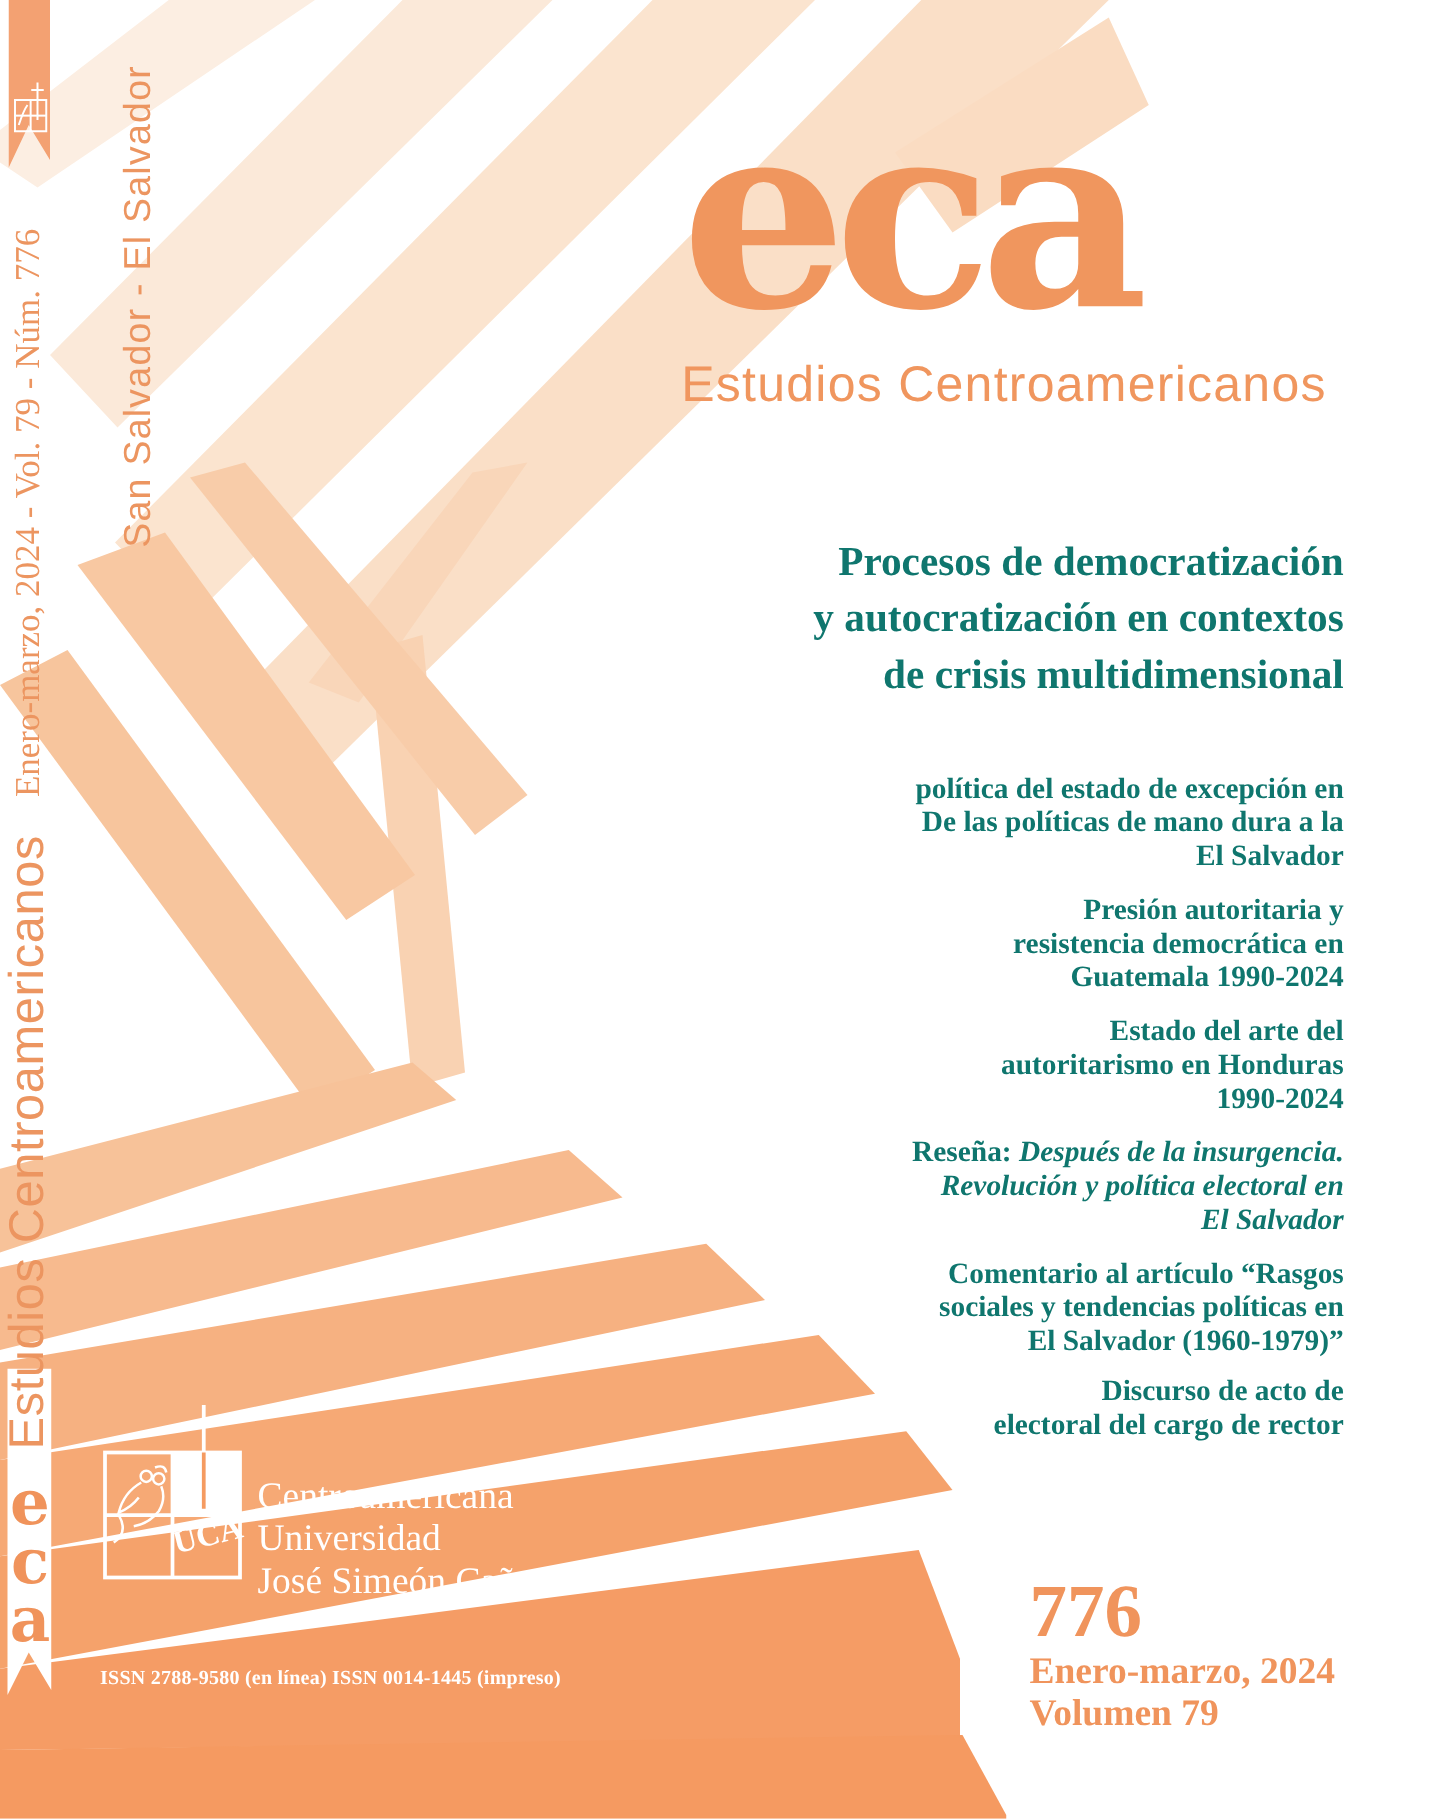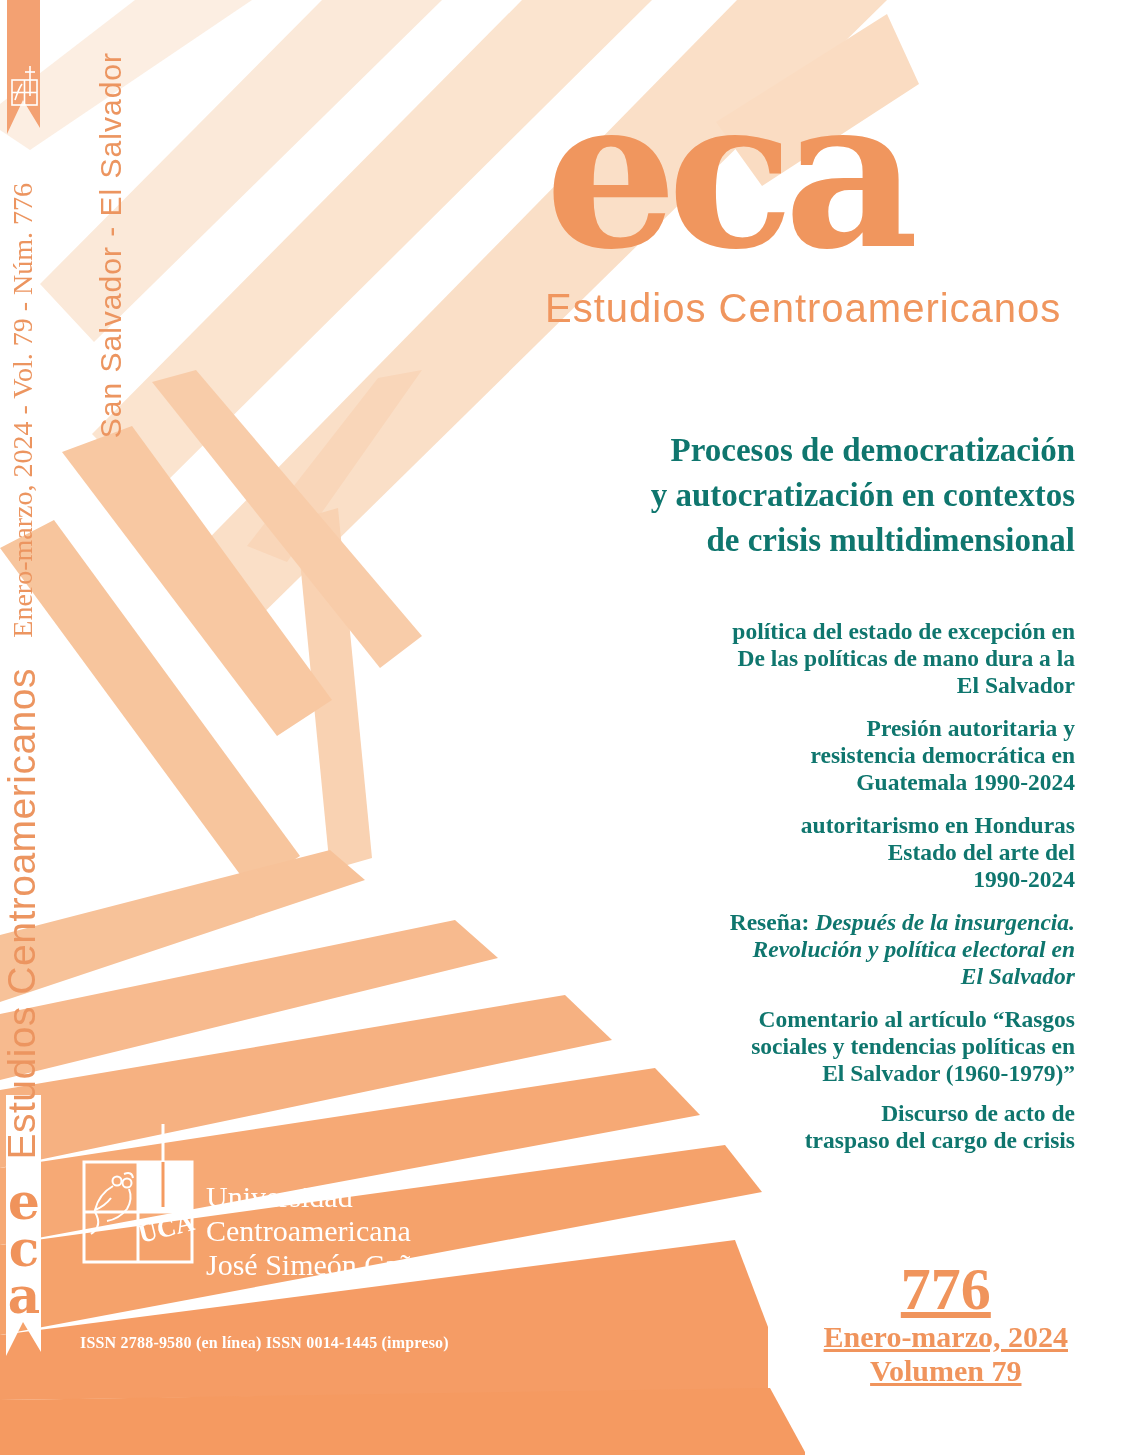--- a/index.html
+++ b/index.html
@@ -45,22 +45,22 @@
     font-size:33px;line-height:45px;font-weight:bold;
     font-family:"Liberation Serif",serif;
   }
   .article{font-size:23.5px;line-height:27px;font-weight:bold;margin-top:16px;}
   .article:first-of-type{margin-top:55px;}
   .article:last-of-type{margin-top:13px;}
   .article .it{font-style:italic;}
 
   
   #issue-block{
-    position:absolute;right:77px;top:1258px;text-align:center;z-index:2;
-    color:#F0945C;font-family:"Liberation Serif",serif;font-weight:bold;text-decoration:underline;
+    position:absolute;right:77px;top:1258px;text-align:left;z-index:2;
+    color:#F0945C;font-family:"Liberation Serif",serif;font-weight:bold;
   }
   #issue-number{font-size:60px;line-height:62px;}
   #issue-period{font-size:30px;line-height:34px;}
   #issue-volume{font-size:30px;line-height:34px;}
 
   
   #publisher-name{
     position:absolute;left:206px;top:1180px;z-index:3;color:#ffffff;
     font-family:"Liberation Serif",serif;font-size:30px;line-height:34px;
   }
@@ -160,45 +160,45 @@
         <div><span>política del estado de excepción en</span></div>
         <div><span>De las políticas de mano dura a la</span></div>
         <div><span>El Salvador</span></div>
       </div>
       <div class="article">
         <div><span>Presión autoritaria y</span></div>
         <div><span>resistencia democrática en</span></div>
         <div><span>Guatemala 1990-2024</span></div>
       </div>
       <div class="article">
+        <div><span>Estado del arte del</span></div>
         <div><span>autoritarismo en Honduras</span></div>
-        <div><span>Estado del arte del</span></div>
         <div><span>1990-2024</span></div>
       </div>
       <div class="article">
         <div><span>Reseña: </span><span class="it">Después de la insurgencia.</span></div>
         <div><span class="it">Revolución y política electoral en</span></div>
         <div><span class="it">El Salvador</span></div>
       </div>
       <div class="article">
         <div><span>Comentario al artículo “Rasgos</span></div>
         <div><span>sociales y tendencias políticas en</span></div>
         <div><span>El Salvador (1960-1979)”</span></div>
       </div>
       <div class="article">
         <div><span>Discurso de acto de</span></div>
-        <div><span>traspaso del cargo de crisis</span></div>
+        <div><span>electoral del cargo de rector</span></div>
       </div>
     </div>
 </div>
 
 <div id="issue-block">
   <div id="issue-number">776</div>
   <div id="issue-period">Enero-marzo, 2024</div>
   <div id="issue-volume">Volumen 79</div>
 </div>
 
 <div id="publisher-name">
+    <div>Centroamericana</div>
     <div>Universidad</div>
-    <div>Centroamericana</div>
     <div>José Simeón Cañas</div>
   </div>
 <div id="issn-line">ISSN 2788-9580 (en línea)  ISSN 0014-1445 (impreso)</div>
 
 </body></html>

